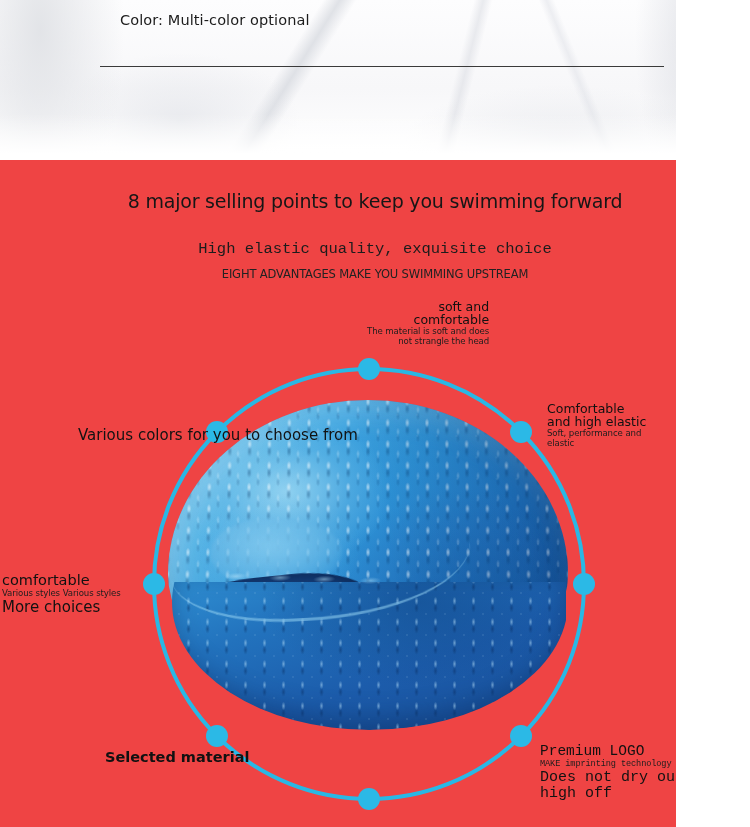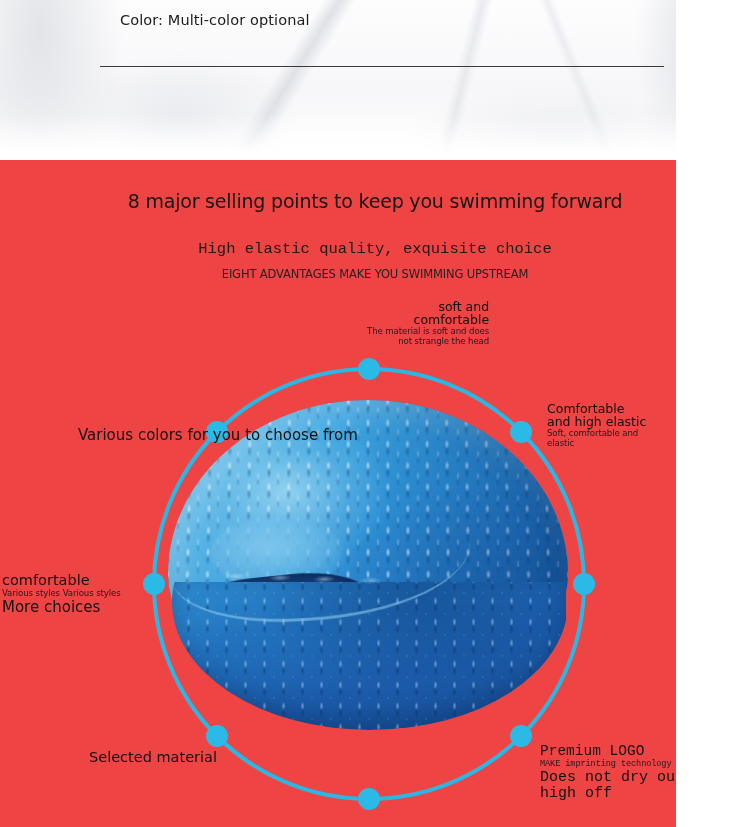--- a/index.html
+++ b/index.html
@@ -212,21 +212,21 @@
     font-size: 15px; color: #121212; line-height: 1.08;
     margin-top: 1px; white-space: pre-line;
   }
   .c-extra.big { font-size: 15px; }
 
   
   #co-soft      { left: 367px; top: 300px; text-align: right; }
   #co-comfort   { left: 547px; top: 402px; }
   #co-water     { left: 604px; top: 596px; }
   #co-logo      { left: 540px; top: 744px; font-family: Liberation Mono, monospace; }
-  #co-material  { left: 89px; top: 750px; }
+  #co-material  { left: 105px; top: 750px; font-weight: bold; }
   #co-fashion   { left: 2px;   top: 573px; }
   #co-multi     { left: 68px;  top: 389px; }
   #co-various   { left: 68px;  top: 426px; font-size: 15px; margin-left: 10px; }
 </style>
 </head>
 <body>
 
 <div id="page">
 
   <div class="marble-band"></div>
@@ -270,21 +270,21 @@
     <div class="callout" id="co-soft">
       <div class="c-title small">soft and
 comfortable</div>
       <div class="c-desc">The material is soft and does
 not strangle the head</div>
     </div>
 
     <div class="callout" id="co-comfort">
       <div class="c-title small">Comfortable
 and high elastic</div>
-      <div class="c-desc">Soft, comfortable and
+      <div class="c-desc">Soft, performance and
 elastic</div>
     </div>
 
 
     <div class="callout" id="co-logo">
       <div class="c-title">Premium LOGO</div>
       <div class="c-desc">MAKE imprinting technology</div>
       <div class="c-extra">Does not dry out or
 high off</div>
     </div>

